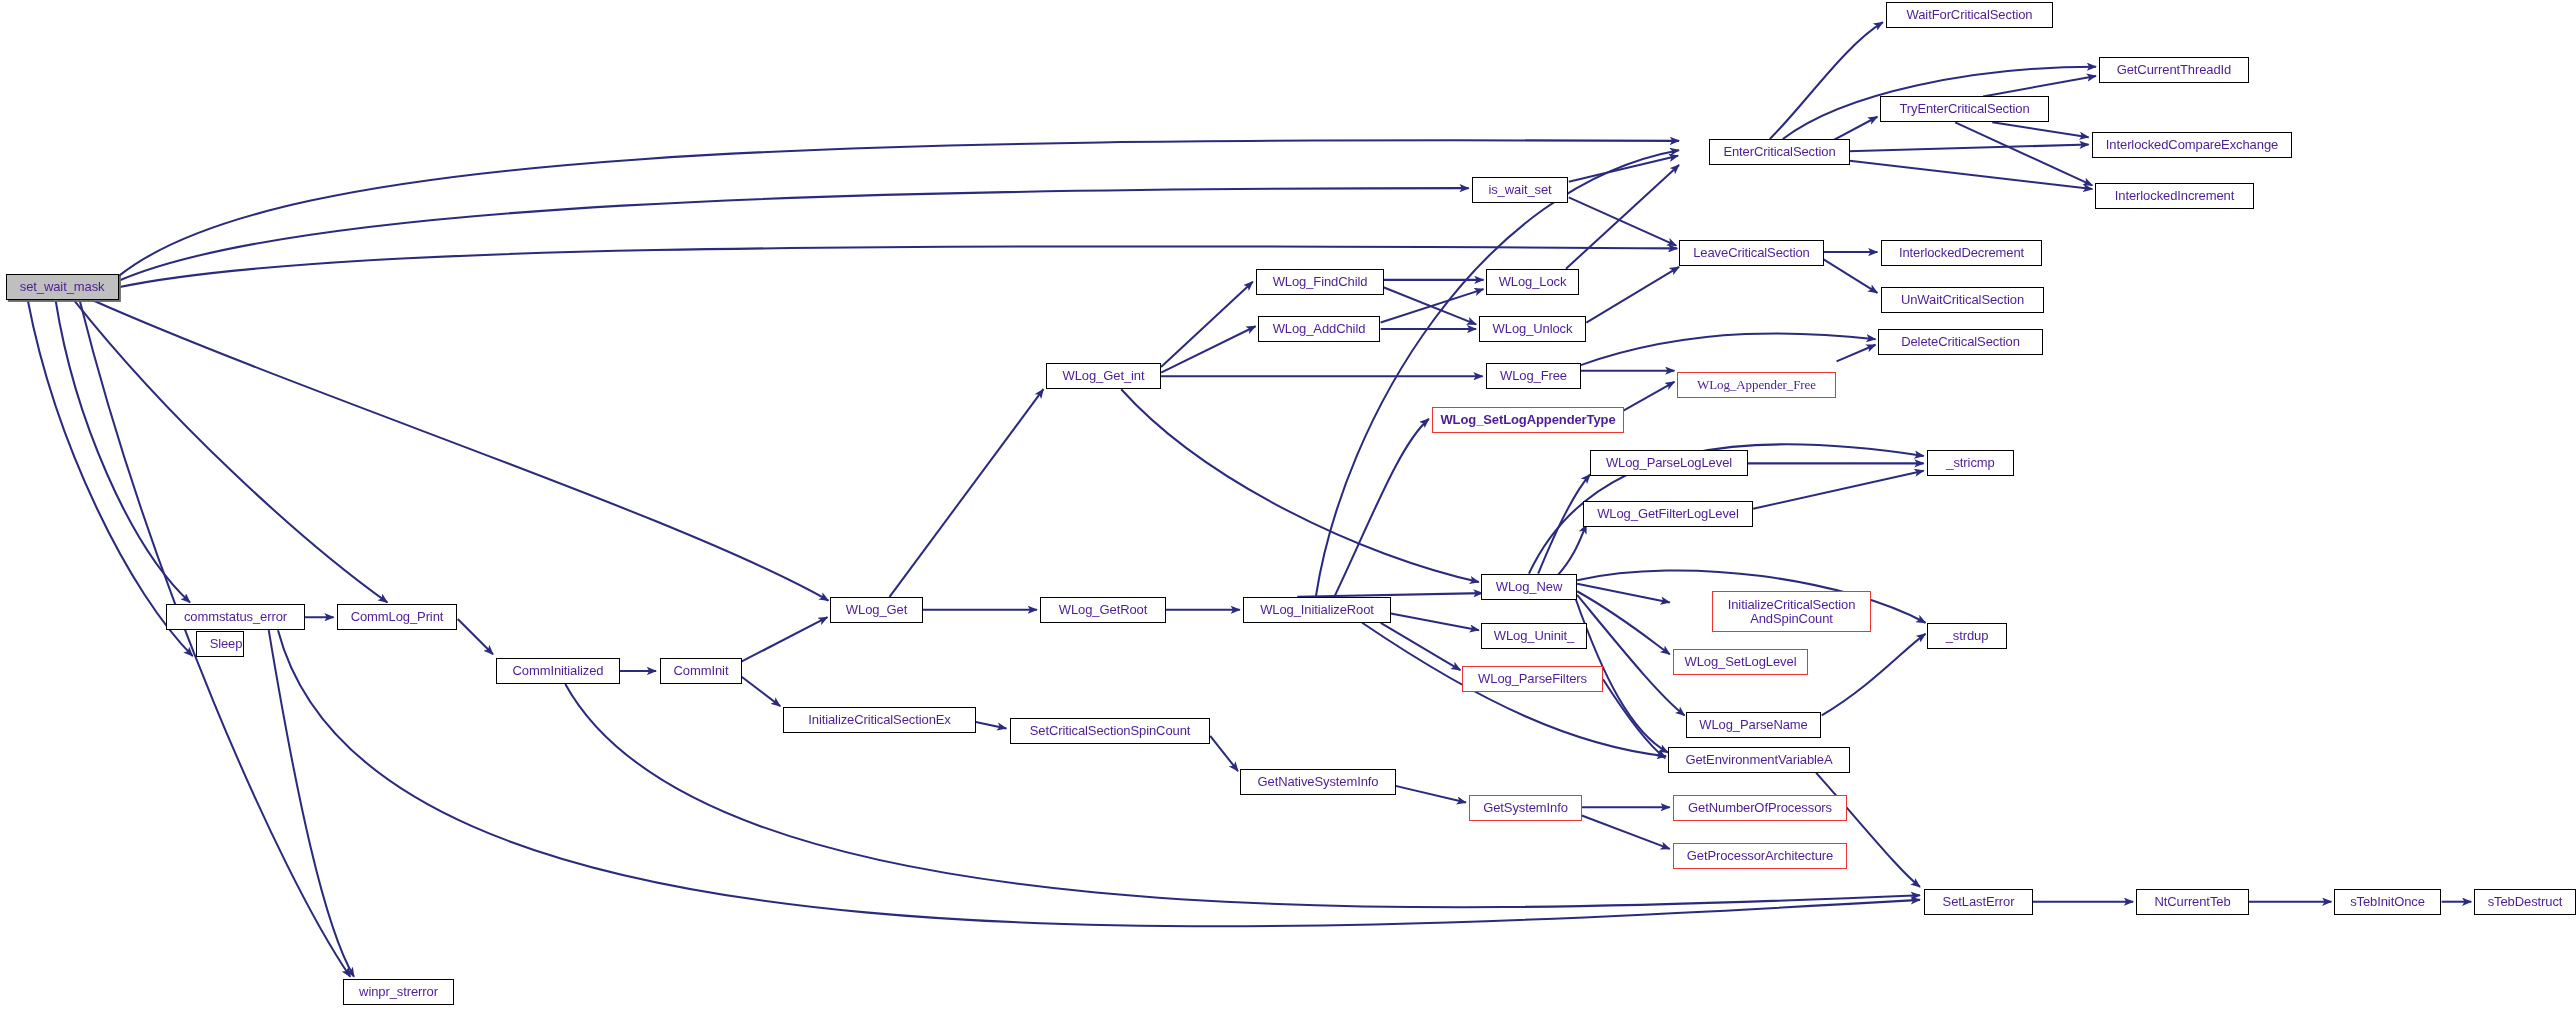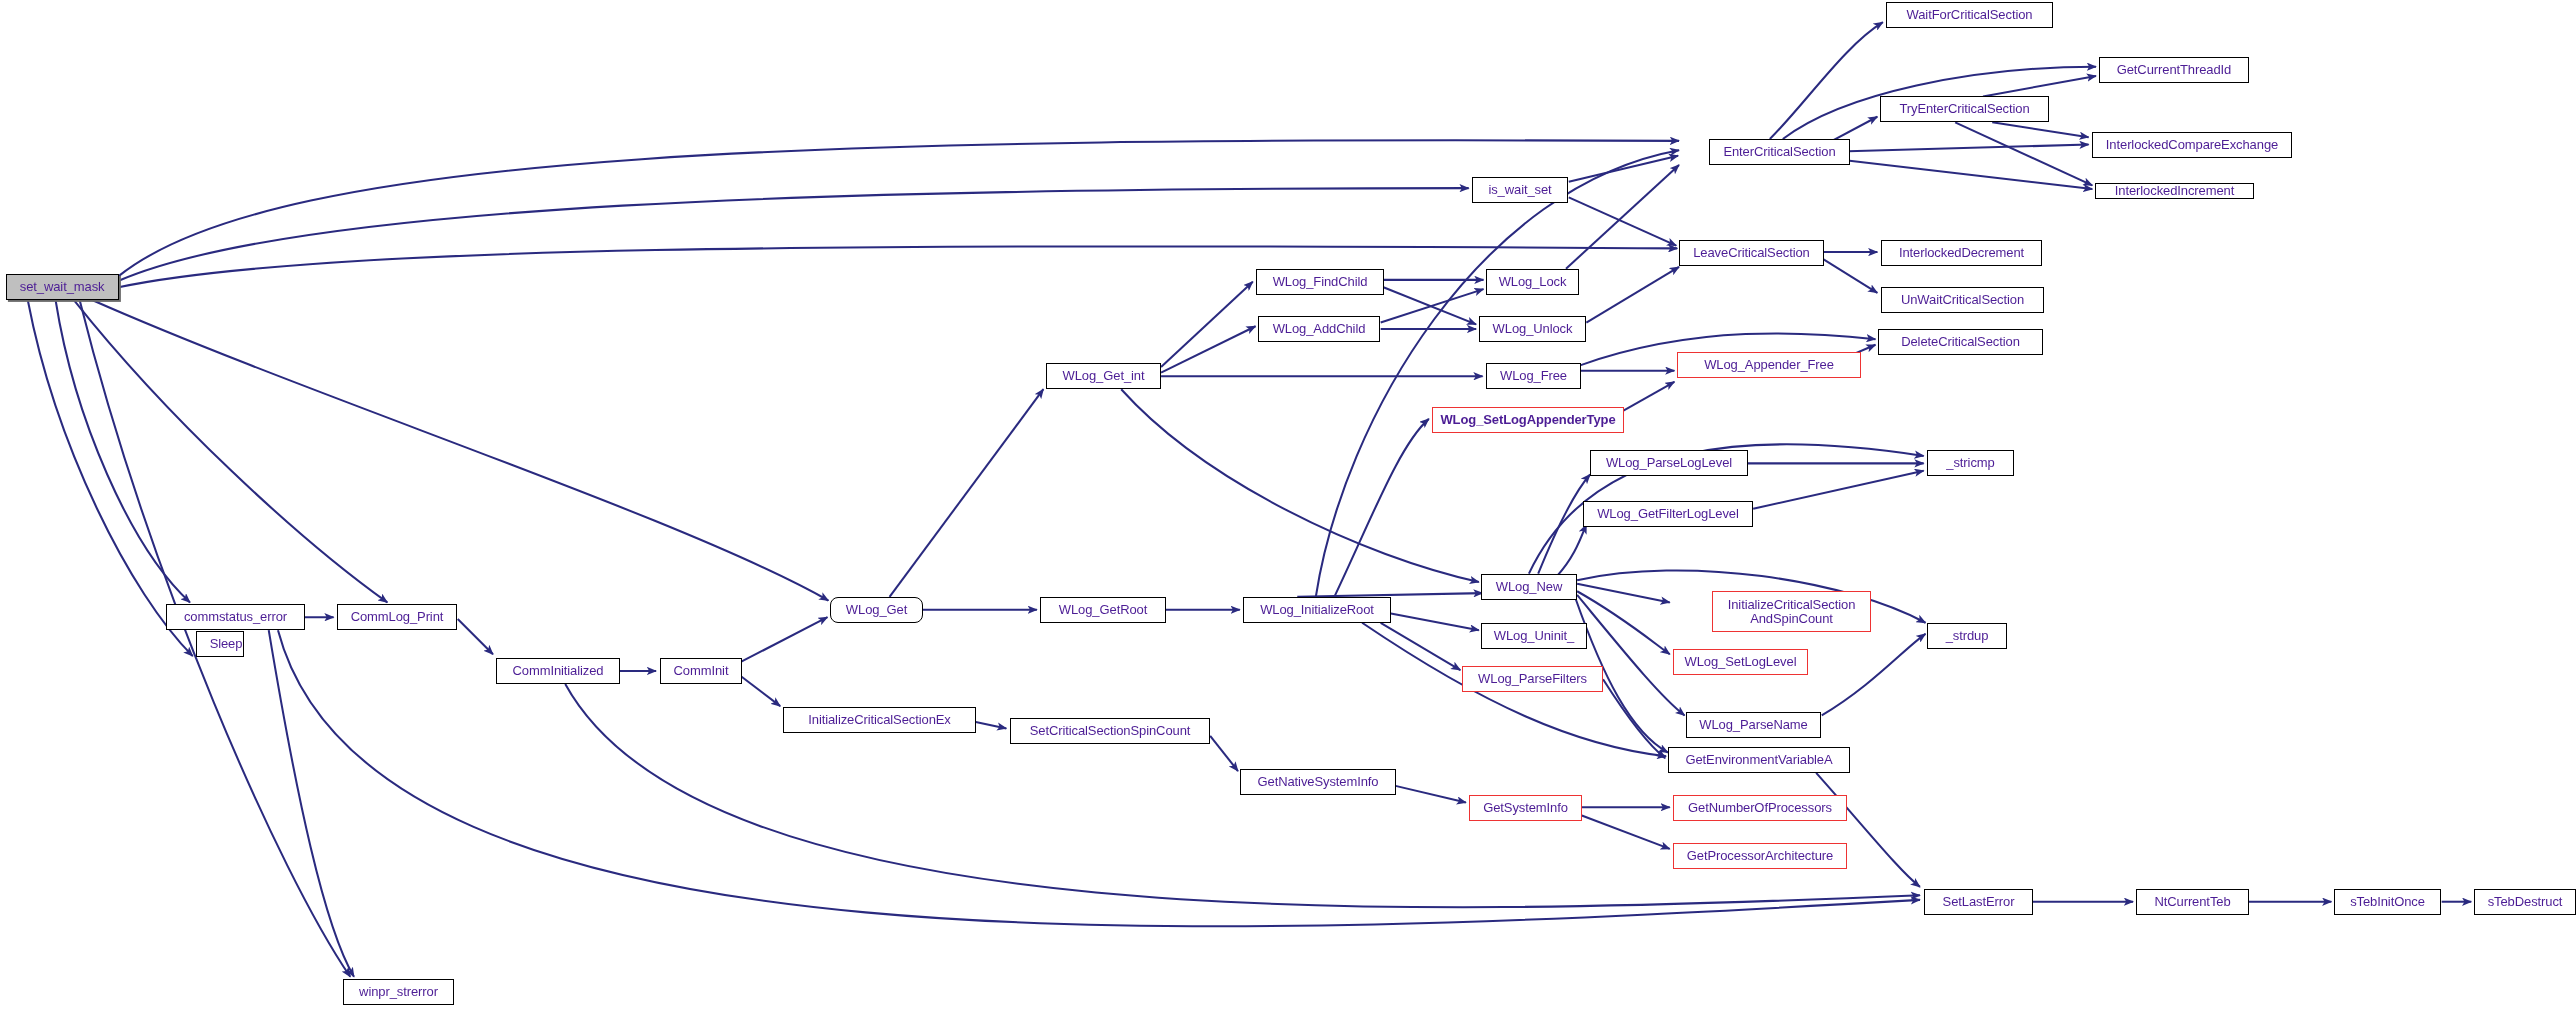--- a/index.html
+++ b/index.html
@@ -148,40 +148,40 @@
       <div class="node-box root" style="left: 5.6px; top: 274px; width: 113px; height: 26px;">set_wait_mask</div>
       <div class="node-box plain" style="left: 166px; top: 604px; width: 139px; height: 26px;">commstatus_error</div>
       <div class="node-box plain" style="left: 196px; top: 631px; width: 48px; height: 26px; padding-left: 12px;">Sleep</div>
       <div class="node-box plain" style="left: 337px; top: 604px; width: 120px; height: 26px;">CommLog_Print</div>
       <div class="node-box plain" style="left: 343px; top: 979px; width: 111px; height: 26px;">winpr_strerror</div>
       <div class="node-box plain" style="left: 496px; top: 658px; width: 124px; height: 26px;">CommInitialized</div>
       <div class="node-box plain" style="left: 660px; top: 658px; width: 82px; height: 26px;">CommInit</div>
       <div class="node-box plain" style="left: 783px; top: 707px; width: 193px; height: 26px;">InitializeCriticalSectionEx</div>
       <div class="node-box plain" style="left: 1010px; top: 718px; width: 200px; height: 26px;">SetCriticalSectionSpinCount</div>
       <div class="node-box plain" style="left: 1240px; top: 769px; width: 156px; height: 26px;">GetNativeSystemInfo</div>
-      <div class="node-box plain" style="left: 830px; top: 597px; width: 93px; height: 26px; border-radius: 8px;">WLog_Get</div>
+      <div class="node-box plain" style="left: 830px; top: 597px; width: 93px; height: 26px;">WLog_Get</div>
       <div class="node-box plain" style="left: 1040px; top: 597px; width: 126px; height: 26px;">WLog_GetRoot</div>
       <div class="node-box plain" style="left: 1243px; top: 597px; width: 148px; height: 26px;">WLog_InitializeRoot</div>
       <div class="node-box plain" style="left: 1046px; top: 363px; width: 115px; height: 26px;">WLog_Get_int</div>
       <div class="node-box plain" style="left: 1256px; top: 269px; width: 128px; height: 26px;">WLog_FindChild</div>
       <div class="node-box plain" style="left: 1258px; top: 316px; width: 122px; height: 26px;">WLog_AddChild</div>
       <div class="node-box plain" style="left: 1486px; top: 269px; width: 93px; height: 26px;">WLog_Lock</div>
       <div class="node-box plain" style="left: 1479px; top: 316px; width: 107px; height: 26px;">WLog_Unlock</div>
       <div class="node-box plain" style="left: 1486px; top: 363px; width: 95px; height: 26px;">WLog_Free</div>
       <div class="node-box red" style="left: 1432px; top: 407px; width: 192px; height: 26px; font-weight: bold;">WLog_SetLogAppenderType</div>
-      <div class="node-box red" style="left: 1677px; top: 352px; width: 184px; height: 26px;">WLog_Appender_Free</div>
+      <div class="node-box red" style="left: 1677px; top: 372px; width: 159px; height: 26px; font-family: Liberation Serif, serif;">WLog_Appender_Free</div>
       <div class="node-box plain" style="left: 1878px; top: 329px; width: 165px; height: 26px;">DeleteCriticalSection</div>
       <div class="node-box plain" style="left: 1472px; top: 177px; width: 96px; height: 26px;">is_wait_set</div>
       <div class="node-box plain" style="left: 1681px; top: 139px; width: 141px; height: 26px; margin-left: 28px;">EnterCriticalSection</div>
       <div class="node-box plain" style="left: 1679px; top: 240px; width: 145px; height: 26px;">LeaveCriticalSection</div>
       <div class="node-box plain" style="left: 1886px; top: 1.9px; width: 167px; height: 26px;">WaitForCriticalSection</div>
       <div class="node-box plain" style="left: 1880px; top: 96px; width: 169px; height: 26px;">TryEnterCriticalSection</div>
       <div class="node-box plain" style="left: 2099px; top: 57px; width: 150px; height: 26px;">GetCurrentThreadId</div>
       <div class="node-box plain" style="left: 2092px; top: 132px; width: 200px; height: 26px;">InterlockedCompareExchange</div>
-      <div class="node-box plain" style="left: 2095px; top: 183px; width: 159px; height: 16px;">InterlockedIncrement</div>
+      <div class="node-box plain" style="left: 2095px; top: 183px; width: 159px; height: 26px;">InterlockedIncrement</div>
       <div class="node-box plain" style="left: 1881px; top: 240px; width: 161px; height: 26px;">InterlockedDecrement</div>
       <div class="node-box plain" style="left: 1881px; top: 287px; width: 163px; height: 26px;">UnWaitCriticalSection</div>
       <div class="node-box plain" style="left: 1590px; top: 450px; width: 158px; height: 26px;">WLog_ParseLogLevel</div>
       <div class="node-box plain" style="left: 1583px; top: 501px; width: 170px; height: 26px;">WLog_GetFilterLogLevel</div>
       <div class="node-box plain" style="left: 1927px; top: 450px; width: 87px; height: 26px;">_stricmp</div>
       <div class="node-box plain" style="left: 1481px; top: 574px; width: 96px; height: 26px;">WLog_New</div>
       <div class="node-box plain" style="left: 1481px; top: 623px; width: 106px; height: 26px;">WLog_Uninit_</div>
       <div class="node-box red" style="left: 1462px; top: 666px; width: 141px; height: 26px;">WLog_ParseFilters</div>
       <div class="node-box red" style="left: 1673px; top: 591px; width: 159px; height: 41px; margin-left: 39px;">InitializeCriticalSection
 AndSpinCount</div>

